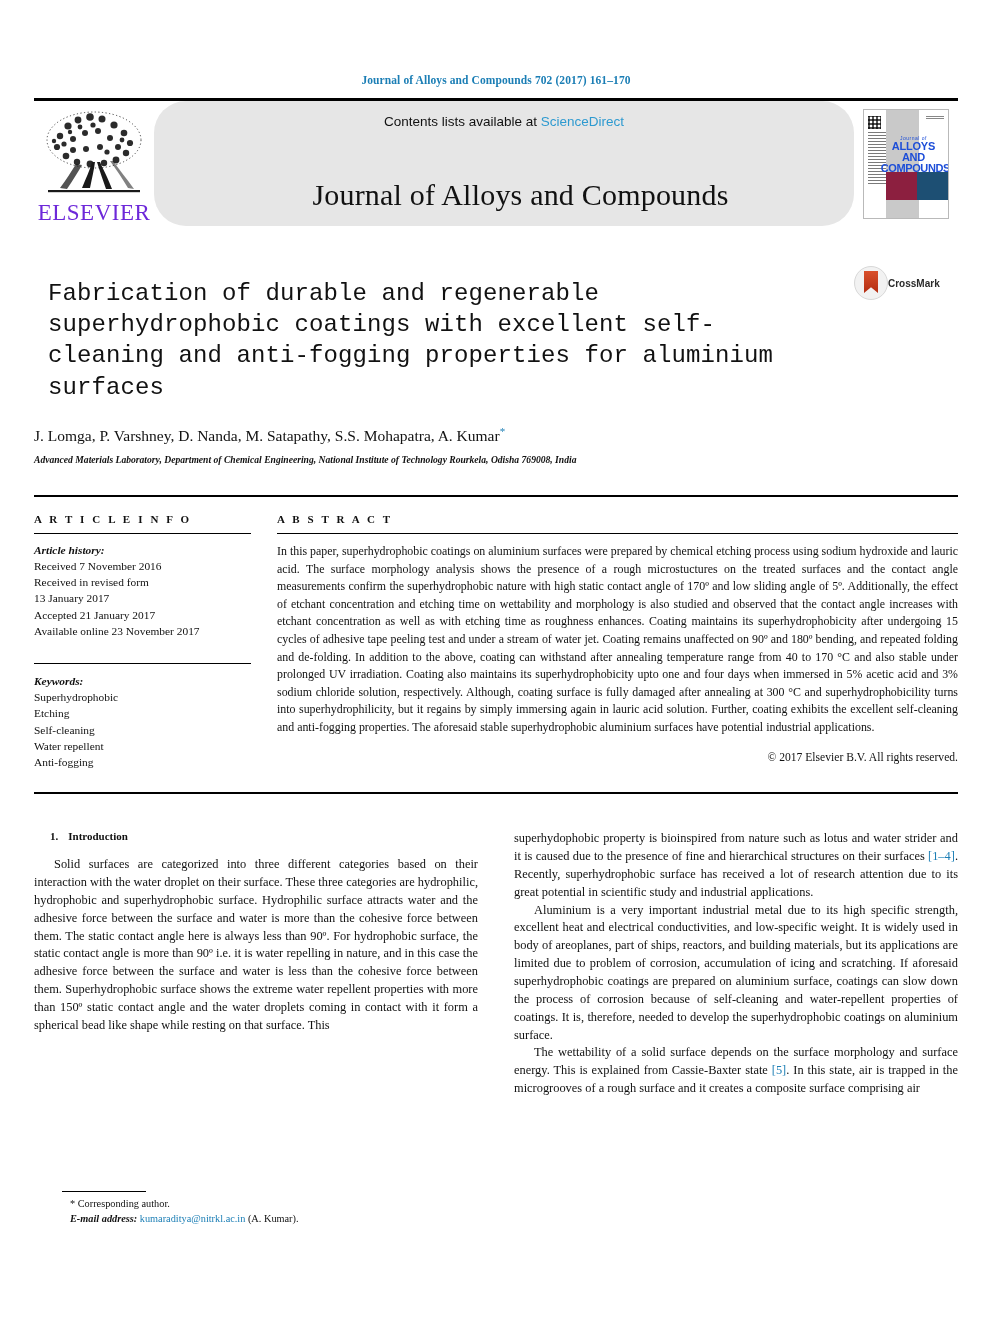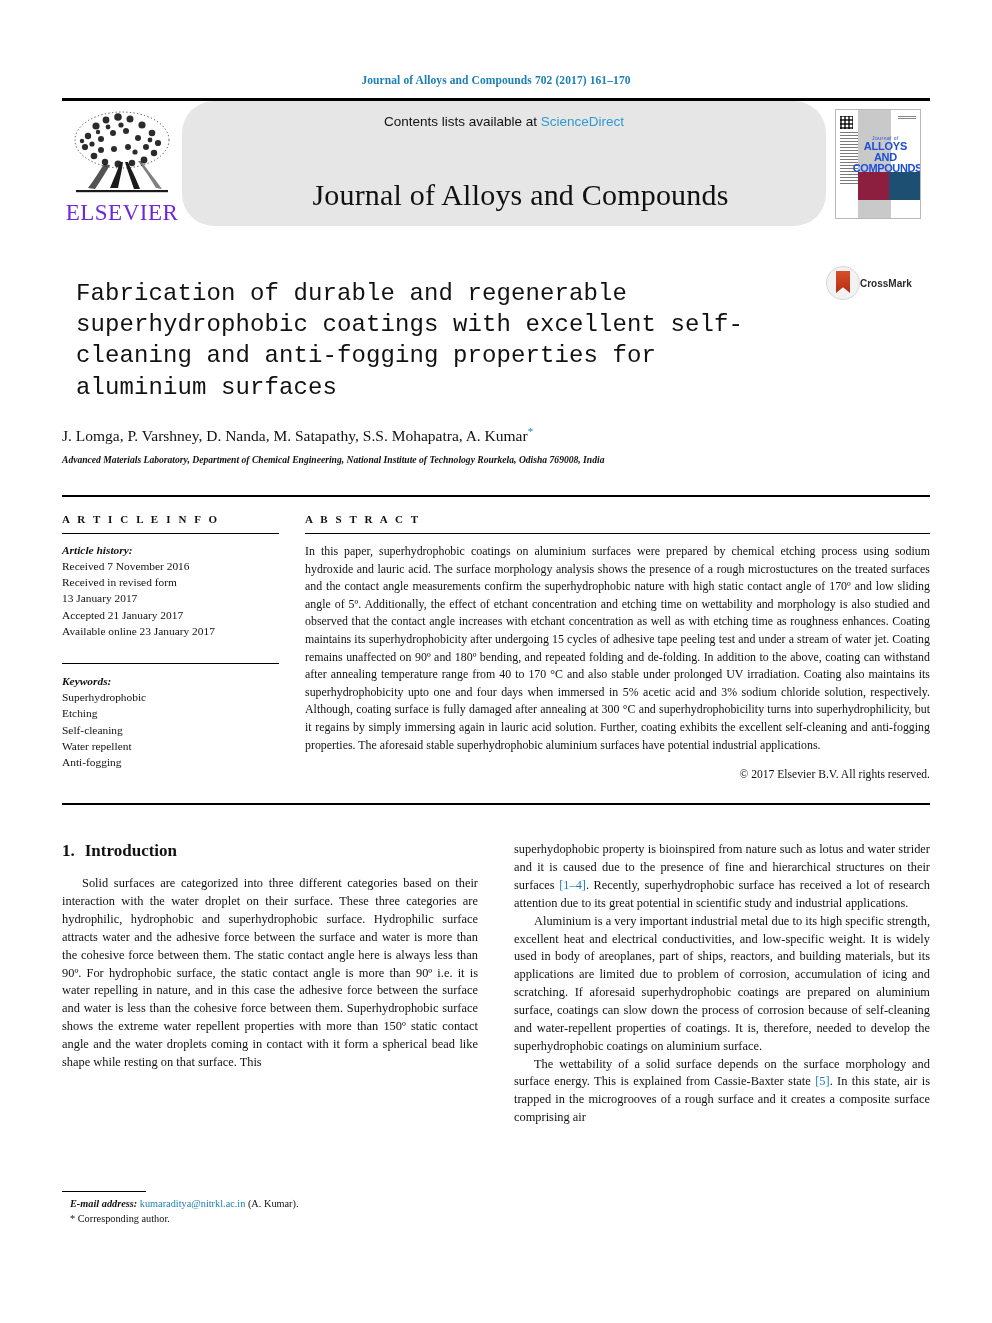--- a/index.html
+++ b/index.html
@@ -12,21 +12,21 @@
     height: 1323px;
     font-family: "Liberation Serif", serif;
     color: #000000;
     position: relative;
     overflow: hidden;
   }
   .page {
     position: relative;
     width: 992px;
     height: 1323px;
-    padding: 0 62px;
+    padding: 0 34px;
   }
 
   
   .runhead {
     text-align: center;
     color: #1b7eb5;
     font-size: 11.5px;
     font-weight: bold;
     padding-top: 74px;
     letter-spacing: .1px;
@@ -253,22 +253,22 @@
   
   .bodywrap {
     display: flex;
     margin-top: 36px;
     gap: 36px;
   }
   .bcol { flex: 1 1 0; position: relative; }
   .h2 {
     font-family: "Liberation Serif", serif;
     font-weight: bold;
-    font-size: 17px;
-    margin: 0 0 14px 0;
+    font-size: 11px;
+    margin: 0 0 14px 16px;
     color: #111;
   }
   .h2 .num { margin-right: 10px; }
   p.body {
     font-size: 12.4px;
     line-height: 1.44;
     text-align: justify;
     margin: 0 0 0 0;
     text-indent: 20px;
     color: #111;
@@ -428,21 +428,21 @@
 
     <div class="col-info">
       <div class="sec-head">A R T I C L E   I N F O</div>
       <div class="rule-thin"></div>
       <div class="hist">
         <div class="lbl">Article history:</div>
         <div>Received 7 November 2016</div>
         <div>Received in revised form</div>
         <div>13 January 2017</div>
         <div>Accepted 21 January 2017</div>
-        <div>Available online 23 January 2017</div>
+        <div>Available online 23 November 2017</div>
       </div>
       <div class="kwgap"></div>
       <div class="rule-thin"></div>
       <div class="kw">
         <div class="lbl">Keywords:</div>
         <div>Superhydrophobic</div>
         <div>Etching</div>
         <div>Self-cleaning</div>
         <div>Water repellent</div>
         <div>Anti-fogging</div>
@@ -470,22 +470,22 @@
 
     <div class="bcol">
       <p class="body" style="text-indent:0"><span>superhydophobic property is bioinspired from nature such as lotus and water strider and it is caused due to the presence of fine and hierarchical structures on their surfaces </span><span class="cite">[1–4]</span><span>. Recently, superhydrophobic surface has received a lot of research attention due to its great potential in scientific study and industrial applications.</span></p>
       <p class="body">Aluminium is a very important industrial metal due to its high specific strength, excellent heat and electrical conductivities, and low-specific weight. It is widely used in body of areoplanes, part of ships, reactors, and building materials, but its applications are limited due to problem of corrosion, accumulation of icing and scratching. If aforesaid superhydrophobic coatings are prepared on aluminium surface, coatings can slow down the process of corrosion because of self-cleaning and water-repellent properties of coatings. It is, therefore, needed to develop the superhydrophobic coatings on aluminium surface.</p>
       <p class="body"><span>The wettability of a solid surface depends on the surface morphology and surface energy. This is explained from Cassie-Baxter state </span><span class="cite">[5]</span><span>. In this state, air is trapped in the microgrooves of a rough surface and it creates a composite surface comprising air</span></p>
     </div>
   </div>
 
   <div class="footnote">
     <div class="fn-rule"></div>
+    <div class="fn-line">* Corresponding author.</div>
     <div class="fn-line">
       <span class="em">E-mail address:</span>
       <span class="fn-link">kumaraditya@nitrkl.ac.in</span>
       <span>(A. Kumar).</span>
     </div>
-    <div class="fn-line">* Corresponding author.</div>
   </div>
 
 
 </div>
 
 </body></html>

